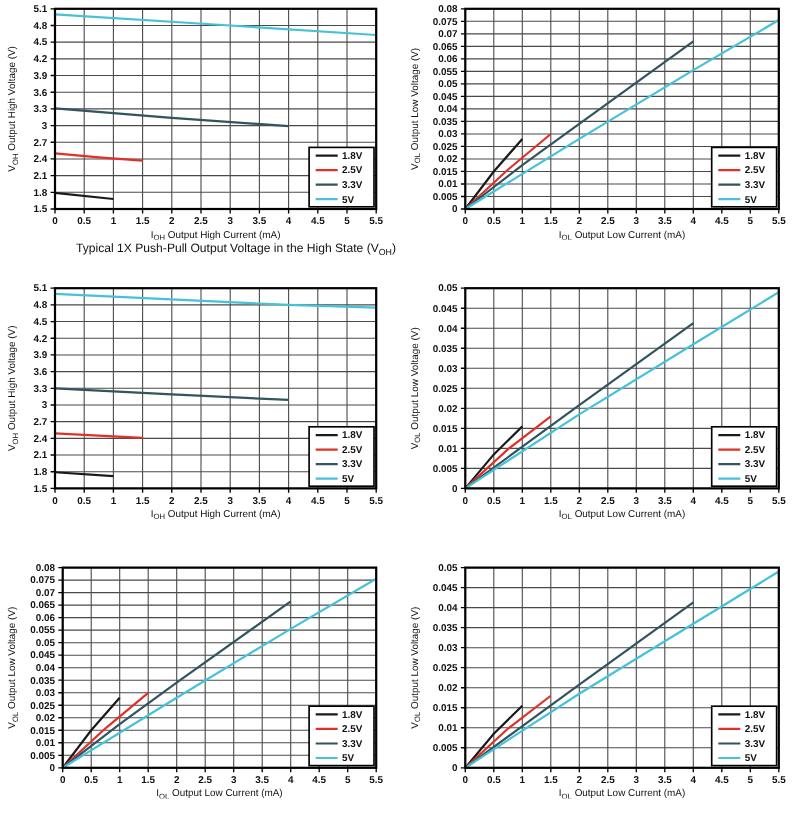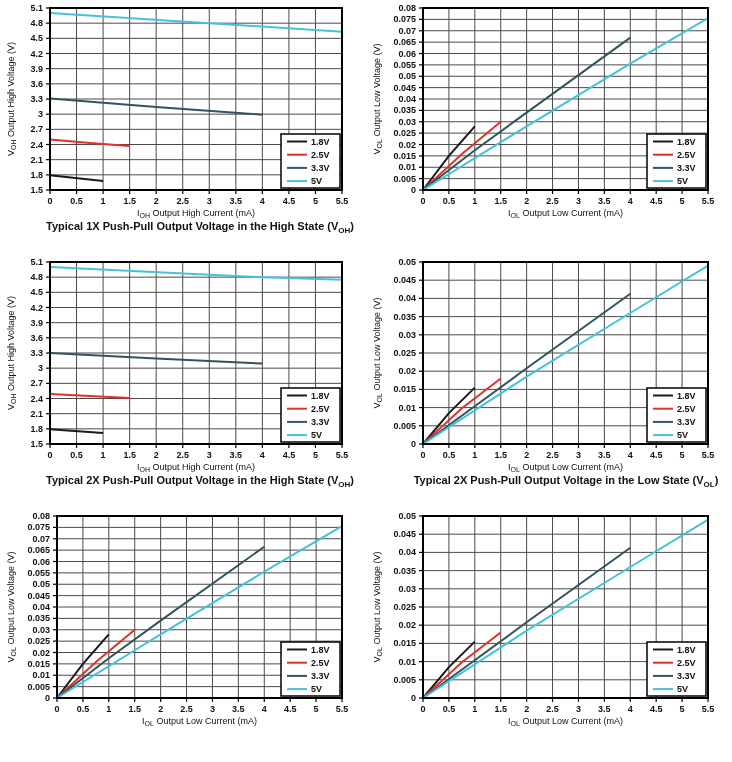--- a/index.html
+++ b/index.html
@@ -1,20 +1,20 @@
 <!DOCTYPE html>
 <html><head>
 <meta charset="utf-8">
 <style>
   html,body{margin:0;padding:0;background:#ffffff;}
   body{width:732px;font-family:"Liberation Sans",sans-serif;color:#111;}
   .charts-grid{display:grid;grid-template-columns:366px 366px;grid-auto-rows:254px;}
   figure.chart{margin:0;padding:0;width:366px;height:254px;position:relative;overflow:hidden;}
   figure.chart svg{display:block;}
-  .chart-title{font-weight:bold;font-size:11px;line-height:1.28;text-align:center;
+  .chart-title{font-weight:normal;font-size:11px;line-height:1.28;text-align:right;
                padding:1px 6px 0 40px;color:#111;}
   .chart-title sub{font-size:8px;}
   svg text{fill:#111;}
   .tick-label{font-family:"Liberation Sans",sans-serif;font-size:9px;font-weight:700;}
   .axis-label{font-family:"Liberation Sans",sans-serif;font-size:9px;font-weight:400;}
   .legend-label{font-family:"Liberation Sans",sans-serif;font-size:9px;font-weight:600;}
 </style>
 </head>
 <body>
 
@@ -339,21 +339,20 @@
           <line x1="287" y1="141.5" x2="307" y2="141.5" stroke="#1a1a1a" stroke-width="2"></line>
           <text x="311" y="144.5" class="legend-label">1.8V</text>
           <line x1="287" y1="154.7" x2="307" y2="154.7" stroke="#e03127" stroke-width="2"></line>
           <text x="311" y="157.7" class="legend-label">2.5V</text>
           <line x1="287" y1="167.9" x2="307" y2="167.9" stroke="#31545e" stroke-width="2"></line>
           <text x="311" y="170.9" class="legend-label">3.3V</text>
           <line x1="287" y1="181.1" x2="307" y2="181.1" stroke="#45c2d8" stroke-width="2"></line>
           <text x="311" y="184.1" class="legend-label">5V</text>
         </g>
       </svg>
-      <figcaption class="chart-title">Typical 2X Push-Pull Output Voltage in the High State (V<sub>OH</sub>)</figcaption>
     </figure>
   <figure class="chart">
       <svg width="366" height="218" viewBox="0 0 366 218">
         <g stroke="#4a4a4a" stroke-width="1">
           <line x1="57" y1="190" x2="342" y2="190"></line>
           <line x1="57" y1="171.8" x2="342" y2="171.8"></line>
           <line x1="57" y1="153.6" x2="342" y2="153.6"></line>
           <line x1="57" y1="135.4" x2="342" y2="135.4"></line>
           <line x1="57" y1="117.2" x2="342" y2="117.2"></line>
           <line x1="57" y1="99" x2="342" y2="99"></line>
@@ -439,21 +438,20 @@
           <line x1="287" y1="141.5" x2="307" y2="141.5" stroke="#1a1a1a" stroke-width="2"></line>
           <text x="311" y="144.5" class="legend-label">1.8V</text>
           <line x1="287" y1="154.7" x2="307" y2="154.7" stroke="#e03127" stroke-width="2"></line>
           <text x="311" y="157.7" class="legend-label">2.5V</text>
           <line x1="287" y1="167.9" x2="307" y2="167.9" stroke="#31545e" stroke-width="2"></line>
           <text x="311" y="170.9" class="legend-label">3.3V</text>
           <line x1="287" y1="181.1" x2="307" y2="181.1" stroke="#45c2d8" stroke-width="2"></line>
           <text x="311" y="184.1" class="legend-label">5V</text>
         </g>
       </svg>
-      <figcaption class="chart-title">Typical 2X Push-Pull Output Voltage in the Low State (V<sub>OL</sub>)</figcaption>
     </figure>
   <figure class="chart">
       <svg width="366" height="218" viewBox="0 0 366 218">
         <g stroke="#4a4a4a" stroke-width="1">
           <line x1="57" y1="190" x2="342" y2="190"></line>
           <line x1="57" y1="178.625" x2="342" y2="178.625"></line>
           <line x1="57" y1="167.25000000000003" x2="342" y2="167.25000000000003"></line>
           <line x1="57" y1="155.875" x2="342" y2="155.875"></line>
           <line x1="57" y1="144.5" x2="342" y2="144.5"></line>
           <line x1="57" y1="133.125" x2="342" y2="133.125"></line>

